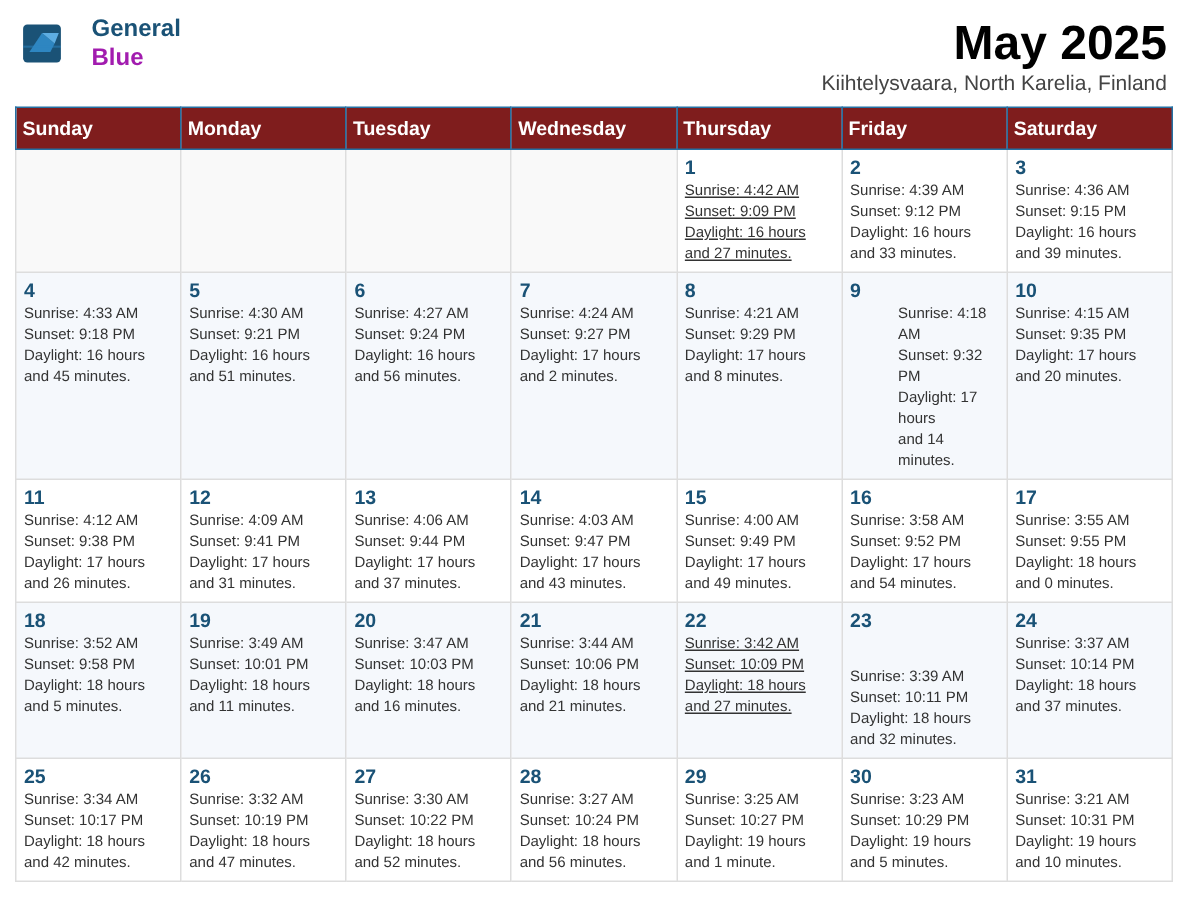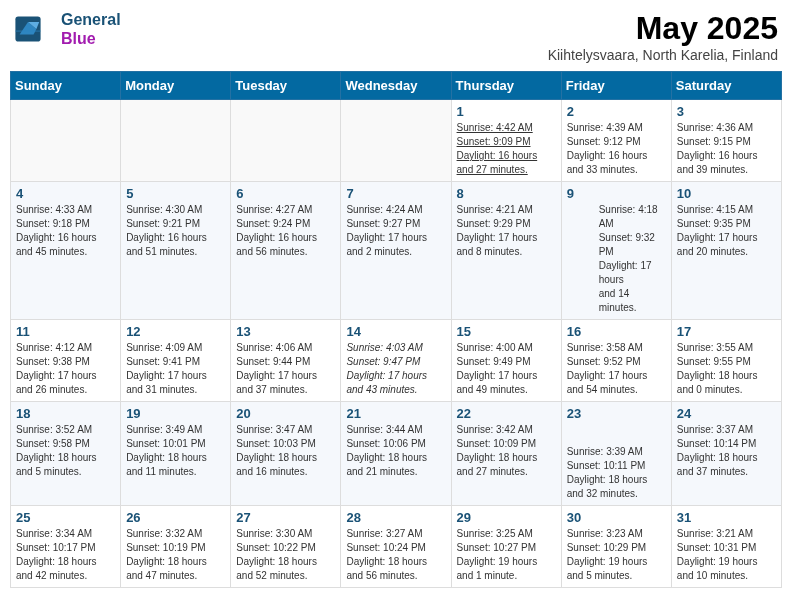--- a/index.html
+++ b/index.html
@@ -37,21 +37,21 @@
     .subtitle {
       font-size: 14px;
       color: #444;
     }
     .calendar {
       width: 100%;
       border-collapse: collapse;
       border: 1px solid #ccc;
     }
     .calendar th {
-      background-color: #0369a1;
+      background-color: #7f1d1d;
       color: #fff;
       font-size: 13px;
       font-weight: bold;
       padding: 6px 4px;
       text-align: left;
       border: 1px solid #2471a3;
     }
     .calendar td {
       vertical-align: top;
       padding: 4px 5px;
@@ -211,21 +211,21 @@
         </td>
         <td>
           <span class="day-number">13</span>
           <div class="day-info" style="white-space: pre-line;">Sunrise: 4:06 AM
 Sunset: 9:44 PM
 Daylight: 17 hours
 and 37 minutes.</div>
         </td>
         <td>
           <span class="day-number">14</span>
-          <div class="day-info" style="white-space: pre-line; font-style: italic;">Sunrise: 4:03 AM
+          <div class="day-info" style="white-space: pre-line;">Sunrise: 4:03 AM
 Sunset: 9:47 PM
 Daylight: 17 hours
 and 43 minutes.</div>
         </td>
         <td>
           <span class="day-number">15</span>
           <div class="day-info" style="white-space: pre-line;">Sunrise: 4:00 AM
 Sunset: 9:49 PM
 Daylight: 17 hours
 and 49 minutes.</div>
@@ -269,21 +269,21 @@
         </td>
         <td>
           <span class="day-number">21</span>
           <div class="day-info" style="white-space: pre-line;">Sunrise: 3:44 AM
 Sunset: 10:06 PM
 Daylight: 18 hours
 and 21 minutes.</div>
         </td>
         <td>
           <span class="day-number">22</span>
-          <div class="day-info" style="white-space: pre-line;">Sunrise: 3:42 AM
+          <div class="day-info" style="white-space: pre-line; text-decoration: underline;">Sunrise: 3:42 AM
 Sunset: 10:09 PM
 Daylight: 18 hours
 and 27 minutes.</div>
         </td>
         <td>
           <span class="day-number">23</span>
           <div class="day-info" style="white-space: pre-line; margin-top: 24px;">Sunrise: 3:39 AM
 Sunset: 10:11 PM
 Daylight: 18 hours
 and 32 minutes.</div>

